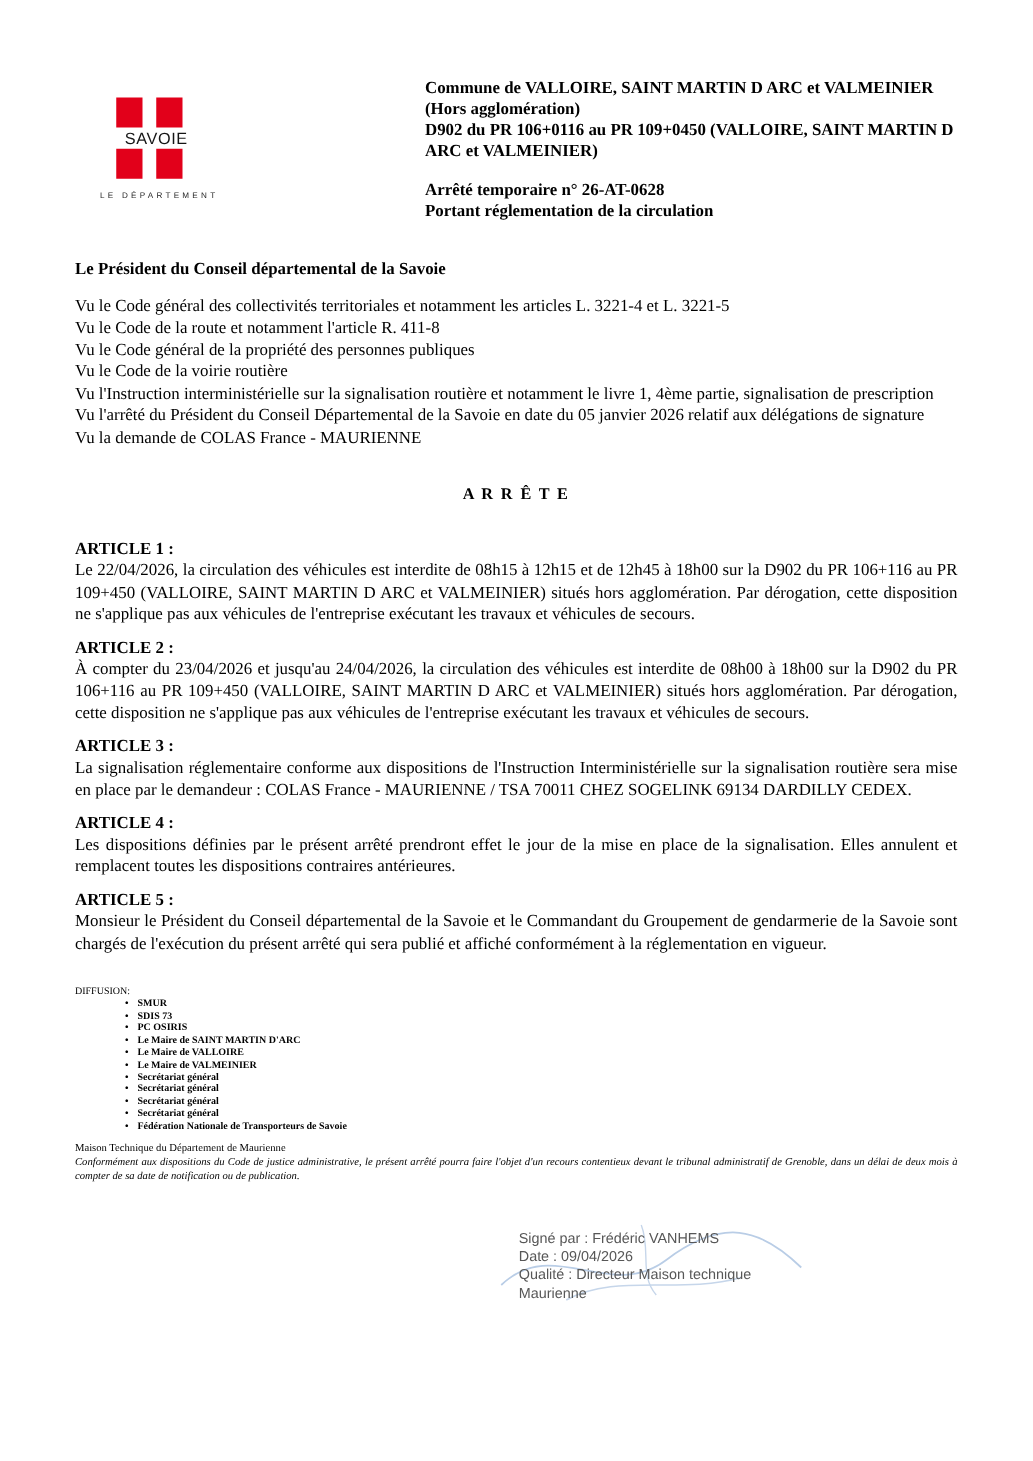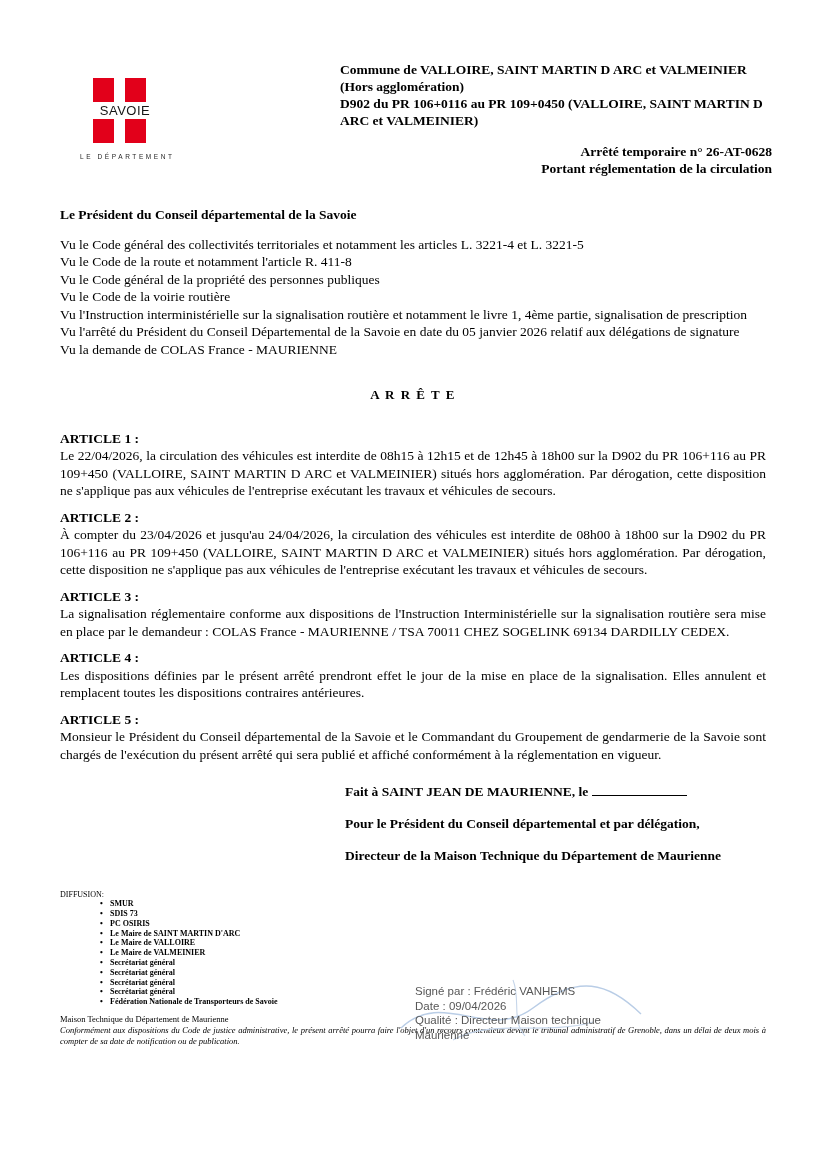--- a/index.html
+++ b/index.html
@@ -27,21 +27,21 @@
     font-family:"Liberation Sans", sans-serif;
     font-size:6.5px; letter-spacing:2.6px; color:#262626; white-space:nowrap;
   }
 
   
   .hdr-commune {
     position:absolute; left:340px; top:61px; width:432px; 
     font-weight:bold; font-size:13.5px; line-height:17px;
   }
   .hdr-arrete {
-    position:absolute; left:340px; top:143px; width:432px; text-align:right;
+    position:absolute; left:340px; top:143px; width:432px; text-align:left;
     font-weight:bold; font-size:13.5px; line-height:17px;
   }
 
   
   .content { position:absolute; left:60px; top:206px; width:706px;
              font-size:13.5px; line-height:17.5px; }
   .president { font-weight:bold; margin-bottom:12px; }
   .vu-block { margin-bottom:14px; }
   .jst { text-align:justify; }
   .arrete-word { text-align:center; font-weight:bold; letter-spacing:1.5px;
@@ -127,25 +127,20 @@
   </div>
   <div class="article">
     <h3>ARTICLE 4 :</h3>
     <p class="jst">Les dispositions définies par le présent arrêté prendront effet le jour de la mise en place de la signalisation. Elles annulent et remplacent toutes les dispositions contraires antérieures.</p>
   </div>
   <div class="article">
     <h3>ARTICLE 5 :</h3>
     <p class="jst">Monsieur le Président du Conseil départemental de la Savoie et le Commandant du Groupement de gendarmerie de la Savoie sont chargés de l'exécution du présent arrêté qui sera publié et affiché conformément à la réglementation en vigueur.</p>
   </div>
 
-  <div class="sig-block">
-    <p><span>Fait à SAINT JEAN DE MAURIENNE, le</span> <span class="blank-line"></span></p>
-    <p>Pour le Président du Conseil départemental et par délégation,</p>
-    <p>Directeur de la Maison Technique du Département de Maurienne</p>
-  </div>
 
   <div class="diffusion">
     <div>DIFFUSION:</div>
     <ul>
       <li>SMUR</li>
       <li>SDIS 73</li>
       <li>PC OSIRIS</li>
       <li>Le Maire de SAINT MARTIN D'ARC</li>
       <li>Le Maire de VALLOIRE</li>
       <li>Le Maire de VALMEINIER</li>

